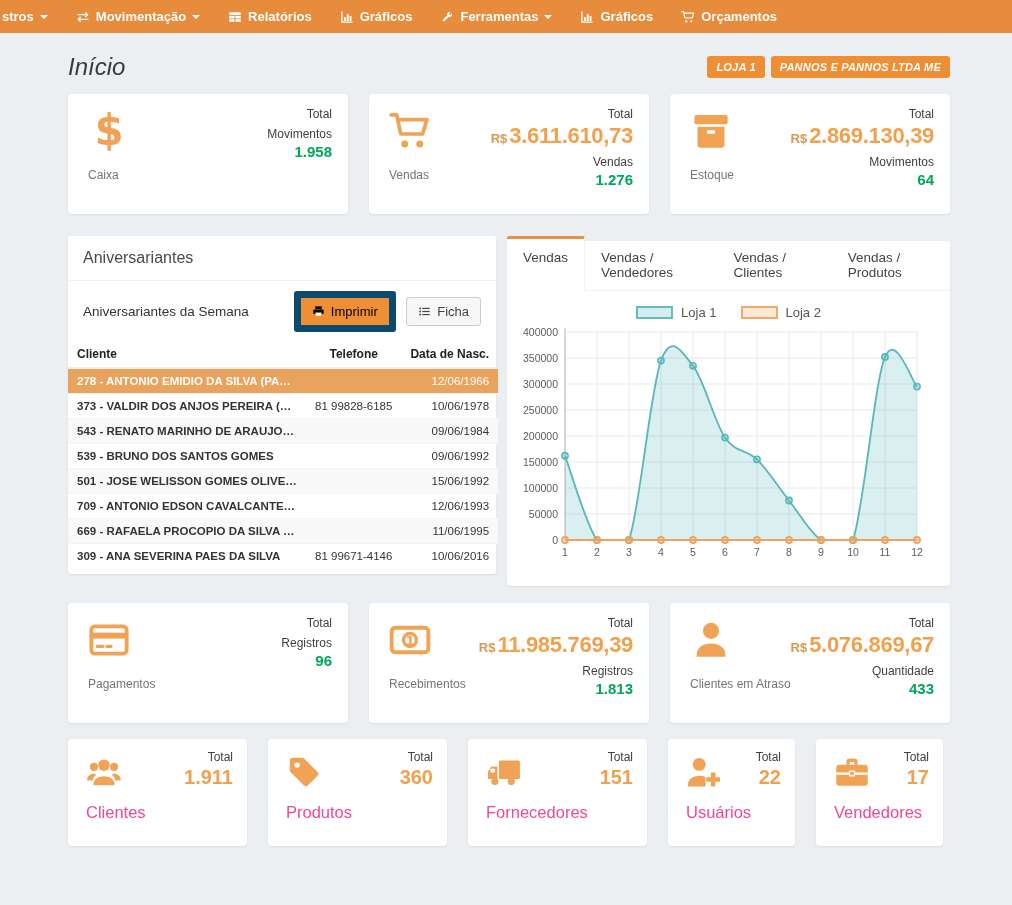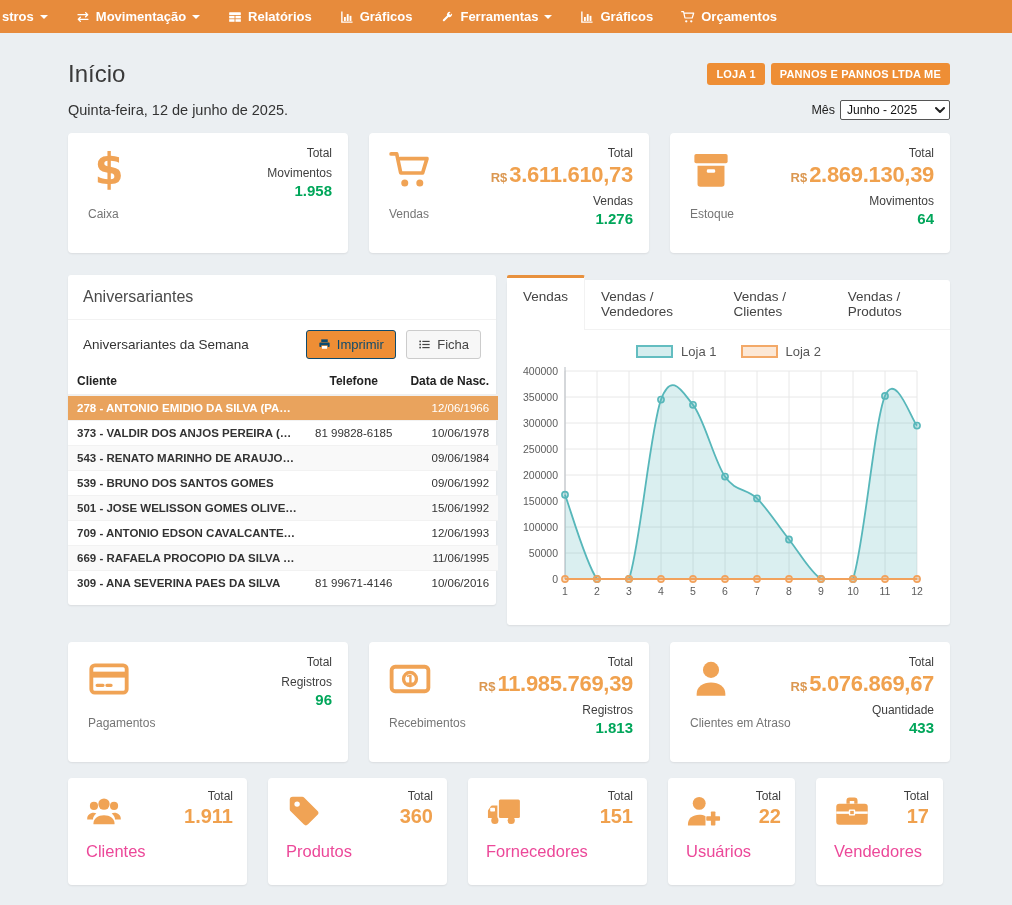--- a/index.html
+++ b/index.html
@@ -10,21 +10,21 @@
   .topnav{height:33px;background:#e78b3c;display:flex;align-items:center;padding-left:2px;overflow:hidden;}
   .nav-item{display:flex;align-items:center;color:#fff;font-size:13px;font-weight:600;padding:0 14px;height:33px;cursor:pointer;white-space:nowrap;}
   .nav-item:first-child{padding-left:0;}
   .nav-icon{display:inline-flex;width:14px;height:14px;margin-right:6px;}
   .nav-icon svg{width:100%;height:100%;}
   .caret{width:0;height:0;border-left:4px solid transparent;border-right:4px solid transparent;border-top:4px solid #fff;margin-left:6px;}
 
   .content{padding:0 62px 0 68px;}
 
   
-  .title-row{margin-top:27px;display:flex;justify-content:space-between;align-items:center;}
+  .title-row{margin-top:20px;display:flex;justify-content:space-between;align-items:center;font-style:italic;}
   .page-title{font-size:24px;color:#3a3a3a;font-weight:400;}
   .badges{display:flex;gap:6px;}
   .badge{background:#ee8e35;color:#fff;font-size:11px;font-weight:bold;padding:5px 9px;border-radius:3px;letter-spacing:.2px;}
 
   .date-row{margin-top:12px;display:flex;justify-content:space-between;align-items:center;}
   .date-text{font-size:14.5px;color:#333;}
   .month-box{display:flex;align-items:center;gap:5px;font-size:12.5px;color:#222;}
   .select-wrap{position:relative;}
   select.month{appearance:none;-webkit-appearance:none;background:#fff;border:1px solid #555;border-radius:2px;font-size:12px;padding:2px 24px 2px 6px;width:110px;color:#111;font-family:inherit;}
   .select-chev{position:absolute;right:5px;top:5px;pointer-events:none;width:10px;height:10px;color:#222;}
@@ -46,21 +46,21 @@
 
   
   .panels-row{display:flex;gap:11px;margin-top:22px;align-items:flex-start;}
   .panel{background:#fff;border-radius:3px;box-shadow:0 1px 2px rgba(0,0,0,.08);}
   .left-panel{width:428px;min-height:330px;padding-bottom:6px;}
   .panel-title{padding:13px 15px;font-size:16px;color:#4a4a4a;border-bottom:1px solid #f2f2f2;}
   .toolbar{display:flex;justify-content:space-between;align-items:center;padding:10px 15px 9px;}
   .toolbar-label{font-size:13.5px;color:#333;}
   .btn{display:inline-flex;align-items:center;gap:6px;font-size:13px;border-radius:3px;padding:6px 11px;cursor:pointer;}
   .btn svg{width:13px;height:13px;}
-  .btn-print{background:#ee8e35;color:#0c4a6e;border:1px solid #0c4a6e;}
+  .btn-print{background:#ee8e35;color:#000000;border:7px solid #0c4a6e;}
   .btn-ficha{background:#f7f7f7;color:#444;border:1px solid #ccc;margin-left:6px;}
 
   table.b-table{width:100%;border-collapse:collapse;}
   .b-table th{font-size:12px;padding:6px 9px;border-bottom:2px solid #f0f0f0;color:#222;text-align:left;white-space:nowrap;}
   .b-table td{padding:6px 9px;font-size:11.5px;border-top:1px solid #f2f2f2;color:#333;white-space:nowrap;}
   .b-table .client{font-weight:bold;max-width:238px;overflow:hidden;text-overflow:ellipsis;}
   .c{text-align:center!important;}
   .r{text-align:right!important;}
   tbody tr:nth-child(odd):not(.highlight){background:#f9f9f9;}
   tr.highlight{background:#e9a35d;}
@@ -178,34 +178,20 @@
 <div class="content">
 
   <div class="title-row">
     <div class="page-title">Início</div>
     <div class="badges">
       <span class="badge">LOJA 1</span>
       <span class="badge">PANNOS E PANNOS LTDA ME</span>
     </div>
   </div>
 
-  <div class="date-row">
-    <div class="date-text">Quinta-feira, 12 de junho de 2025.</div>
-    <div class="month-box">
-      <span>Mês</span>
-      <span class="select-wrap">
-        <select class="month">
-          <option>Junho - 2025</option>
-        </select>
-        <svg class="select-chev" viewBox="0 0 10 10">
-            <path d="M1 3l4 4 4-4" fill="none" stroke="currentColor" stroke-width="2" stroke-linecap="round" stroke-linejoin="round"></path>
-          </svg>
-      </span>
-    </div>
-  </div>
 
   <div class="cards-row">
 
       <div class="sum-card">
         <div class="sum-icon"><svg viewBox="0 0 24 24">
             <text x="12" y="20" text-anchor="middle" font-size="24" font-weight="bold" font-family="DejaVu Sans, sans-serif" fill="currentColor">$</text>
           </svg></div>
         <div class="sum-name">Caixa</div>
         <div class="sum-right">
           <div class="lbl">Total</div>

